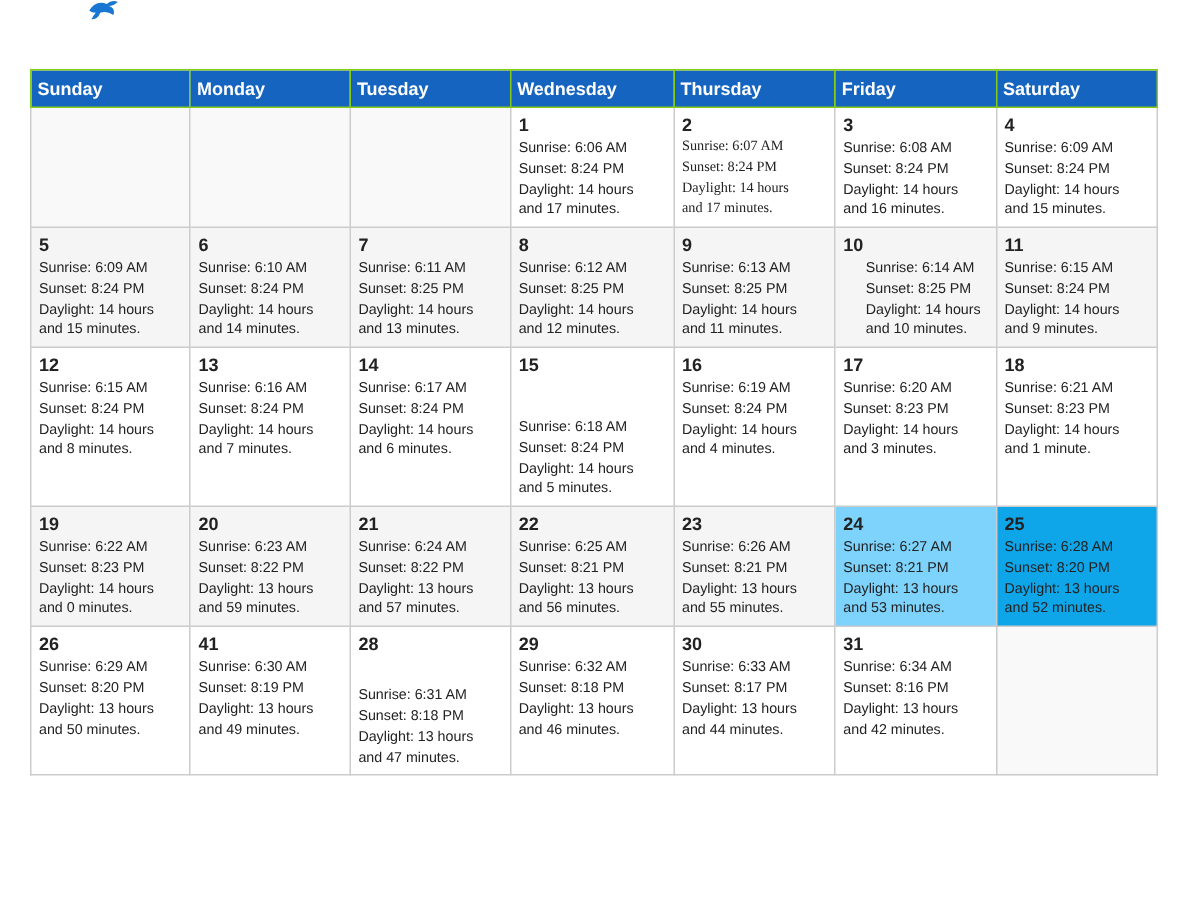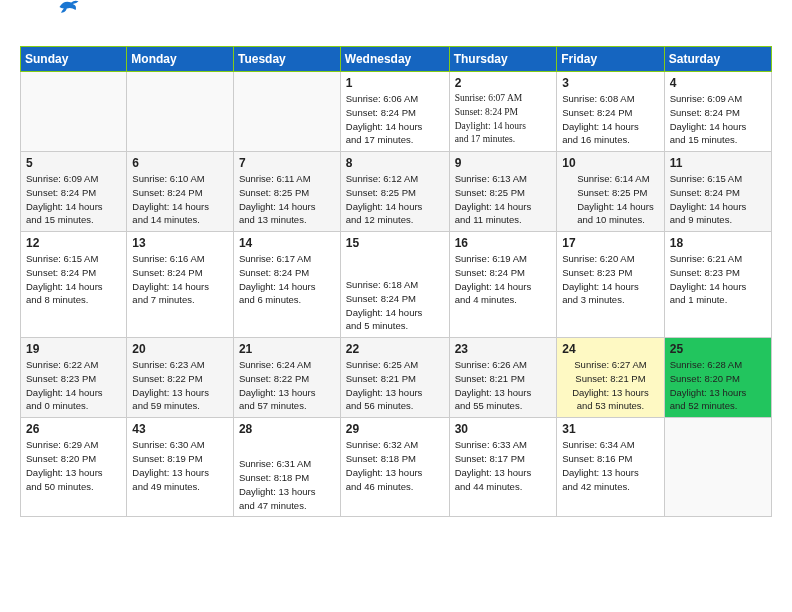--- a/index.html
+++ b/index.html
@@ -289,45 +289,45 @@
 Daylight: 13 hours
 and 56 minutes.</div>
           </td>
           <td style="background: rgb(245, 245, 245);">
             <span class="day-num">23</span>
             <div class="day-info" style="white-space: pre-line;">Sunrise: 6:26 AM
 Sunset: 8:21 PM
 Daylight: 13 hours
 and 55 minutes.</div>
           </td>
-          <td style="background: #fef9c3;">
+          <td style="background: #7dd3fc;">
             <span class="day-num">24</span>
-            <div class="day-info" style="white-space: pre-line; text-align: center;">Sunrise: 6:27 AM
+            <div class="day-info" style="white-space: pre-line;">Sunrise: 6:27 AM
 Sunset: 8:21 PM
 Daylight: 13 hours
 and 53 minutes.</div>
           </td>
-          <td style="background: #22c55e;">
+          <td style="background: #0ea5e9;">
             <span class="day-num">25</span>
             <div class="day-info" style="white-space: pre-line;">Sunrise: 6:28 AM
 Sunset: 8:20 PM
 Daylight: 13 hours
 and 52 minutes.</div>
           </td>
         </tr>
         <tr>
           <td>
             <span class="day-num">26</span>
             <div class="day-info" style="white-space: pre-line;">Sunrise: 6:29 AM
 Sunset: 8:20 PM
 Daylight: 13 hours
 and 50 minutes.</div>
           </td>
           <td>
-            <span class="day-num">43</span>
+            <span class="day-num">41</span>
             <div class="day-info" style="white-space: pre-line;">Sunrise: 6:30 AM
 Sunset: 8:19 PM
 Daylight: 13 hours
 and 49 minutes.</div>
           </td>
           <td>
             <span class="day-num">28</span>
             <div class="day-info" style="white-space: pre-line; margin-top: 21px;">Sunrise: 6:31 AM
 Sunset: 8:18 PM
 Daylight: 13 hours

